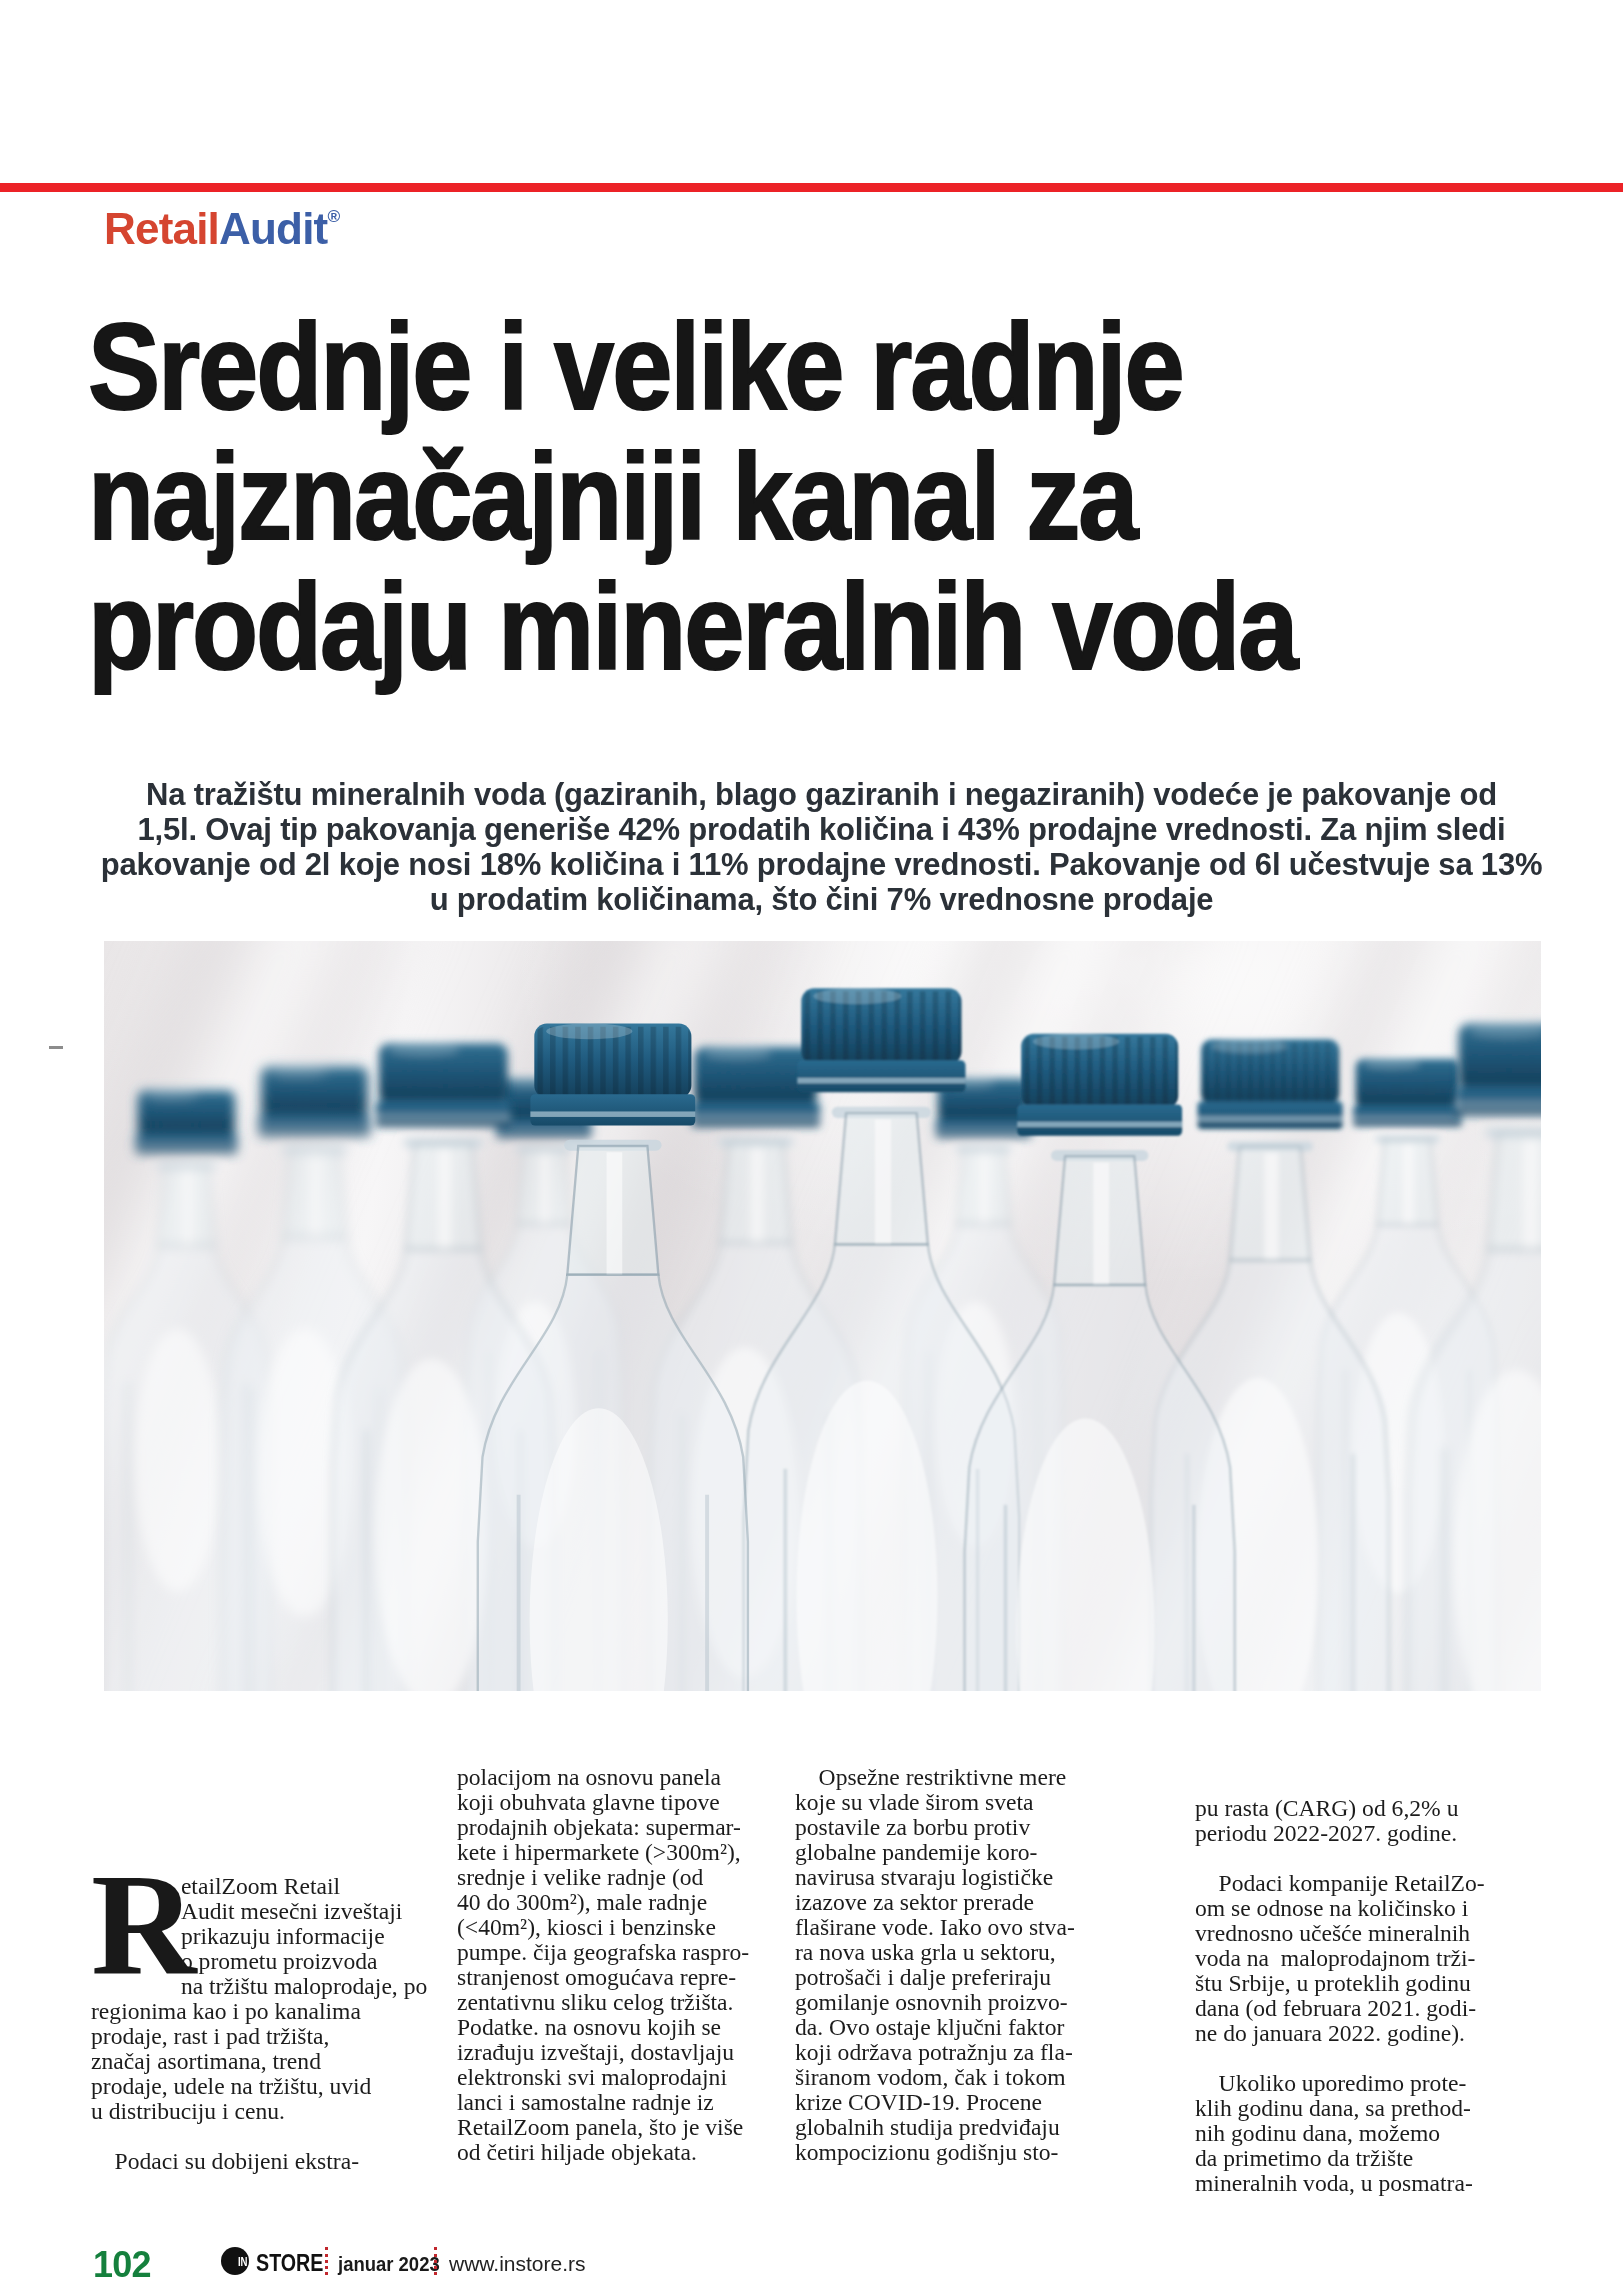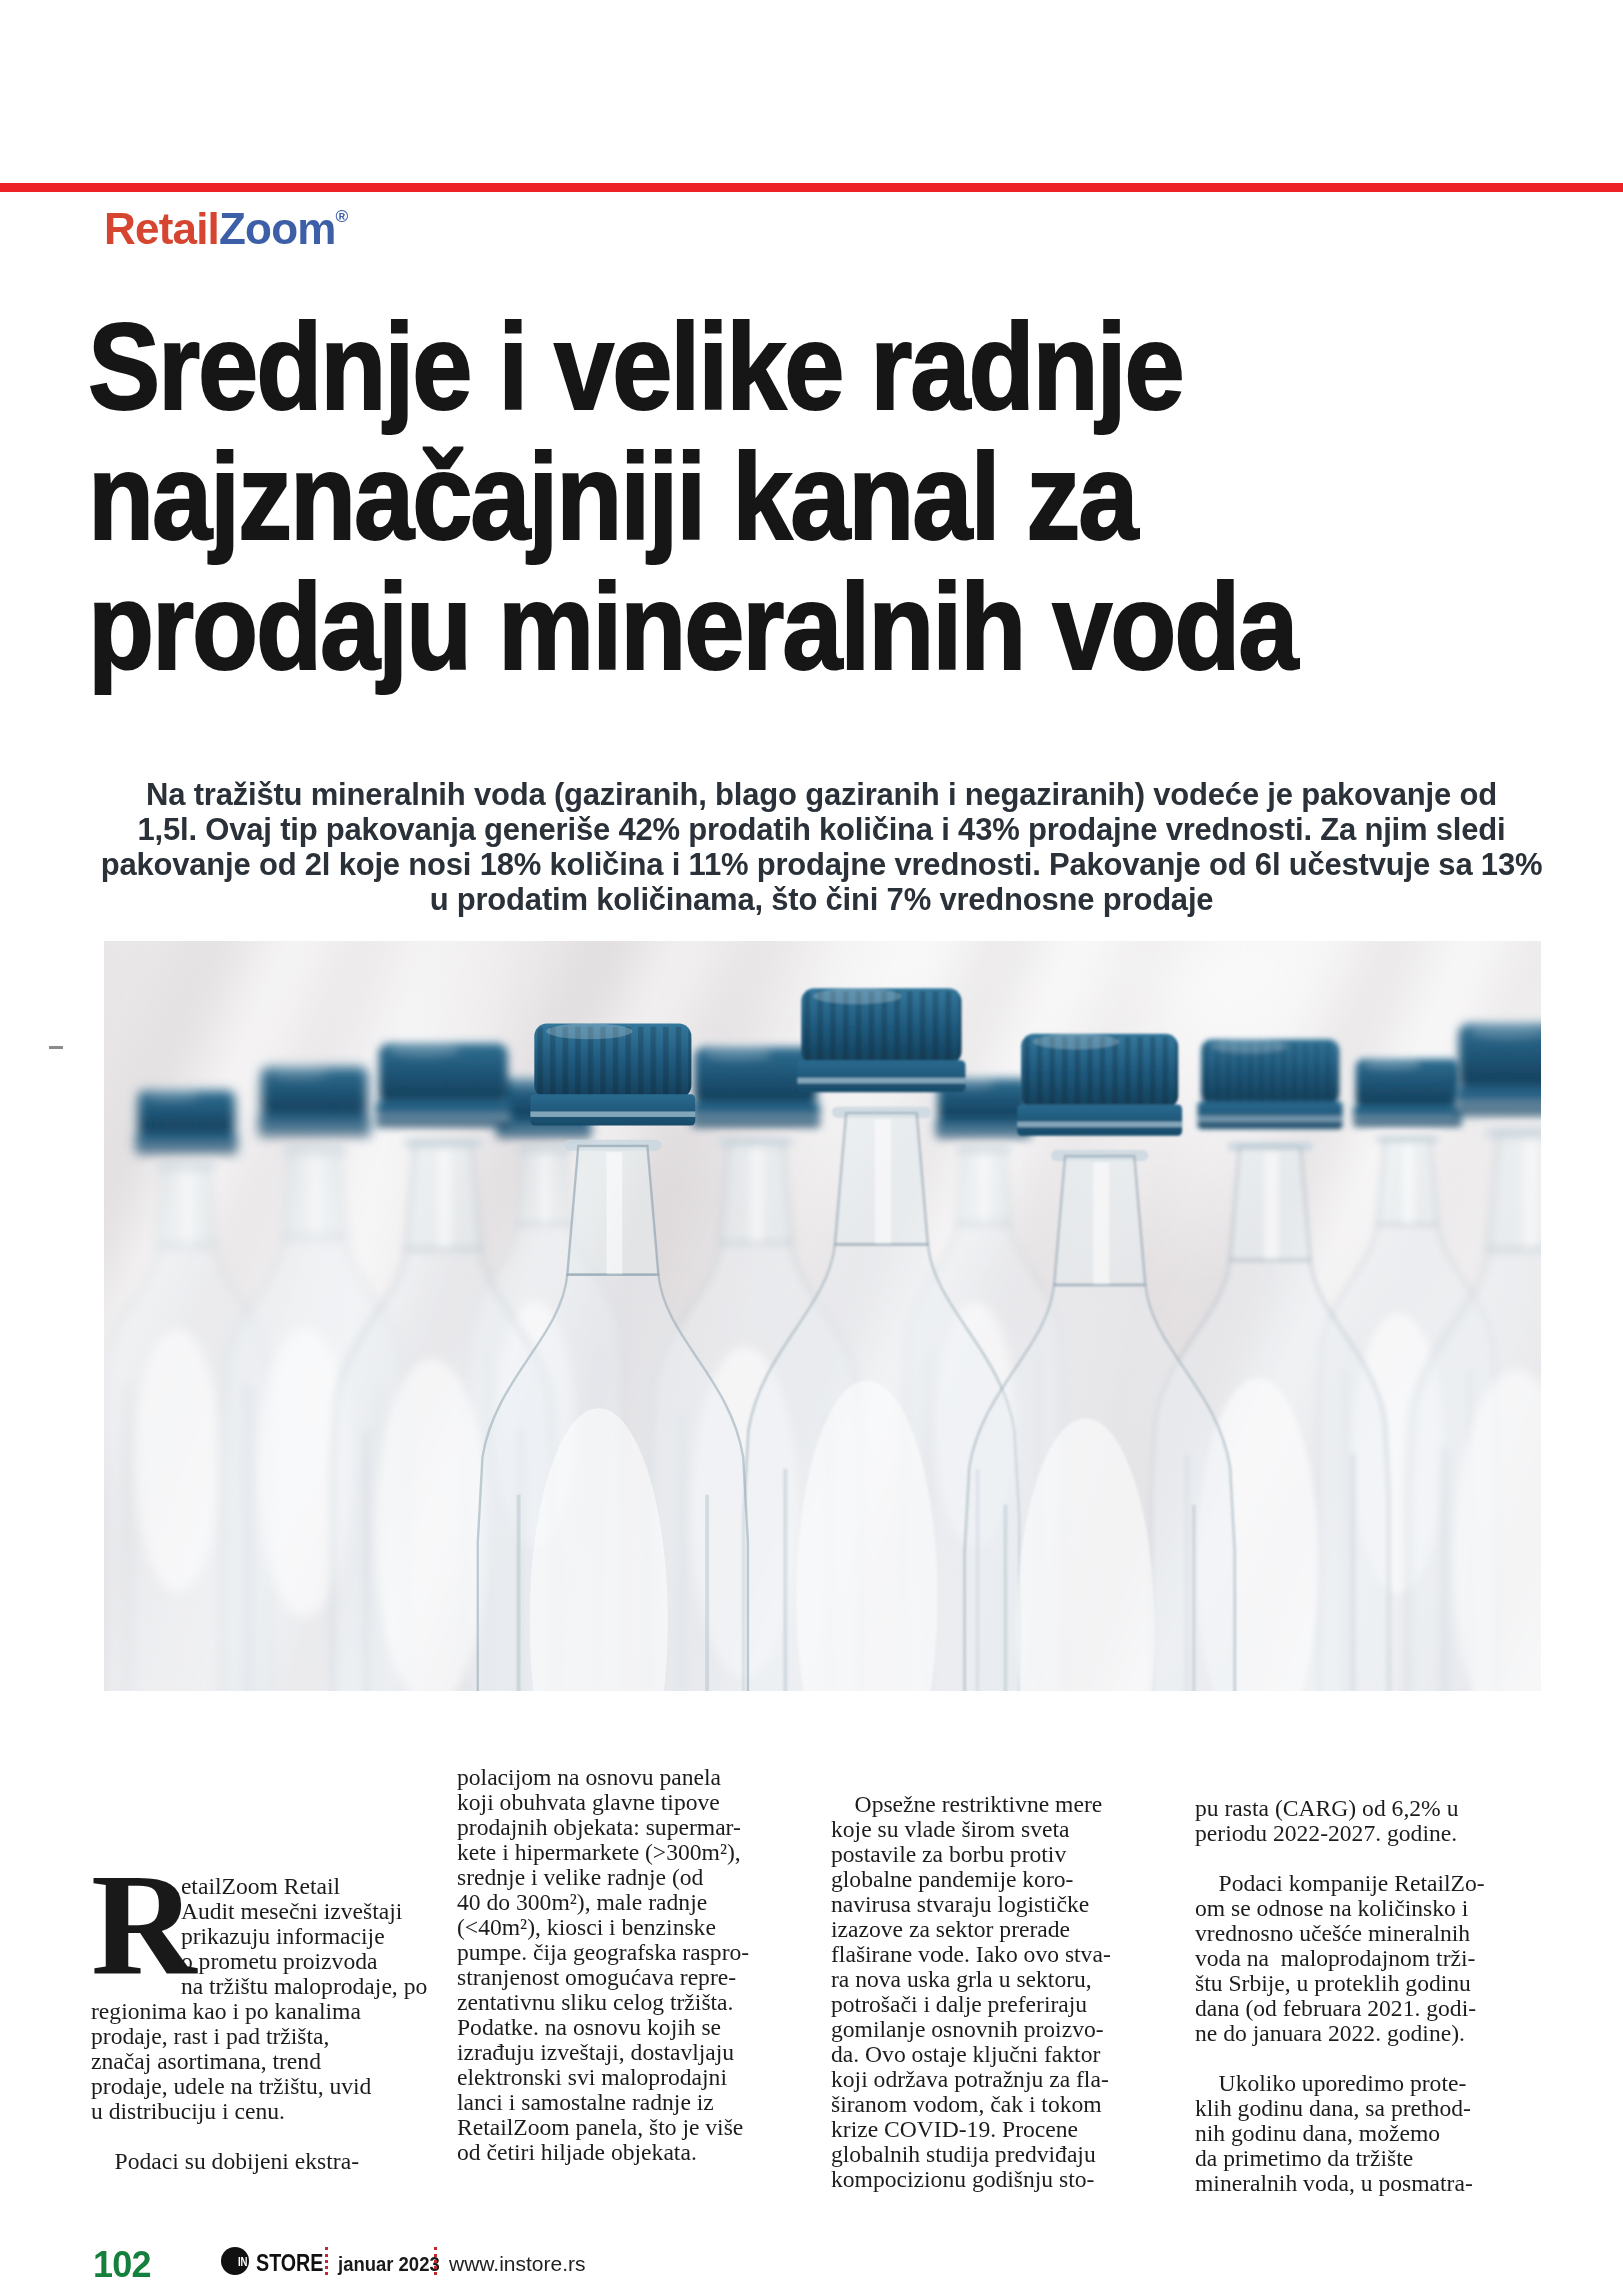--- a/index.html
+++ b/index.html
@@ -45,21 +45,21 @@
   
   .byline{position:absolute;left:75px;top:1765px;width:360px;height:75px;background:#1CA4DF;
         color:#ffffff;font-weight:700;font-size:23px;line-height:27.5px;box-sizing:border-box;
         padding:10.2px 0 0 29px;}
 
   
   .col{position:absolute;top:1765px;width:353px;font-family:"Liberation Serif", serif;
        font-size:23.6px;line-height:25px;color:#1c1c1c;white-space:pre-wrap;}
   .col1{left:91px;top:1874px;}
   .col2{left:457px;}
-  .col3{left:831px;margin-top:27px;}
+  .col3{left:795px;}
   .col4{left:1195px;margin-top:31px;}
   .dropcap{float:left;font-size:146px;line-height:93px;height:99px;width:82px;
        font-weight:700;color:#191919;margin:4.7px 7.9px 0 0;font-family:"Liberation Serif", serif;}
 
   
   .f-num{position:absolute;left:93px;top:2244px;font-size:36px;font-weight:800;
        letter-spacing:-0.8px;color:#15803d;}
   .f-circle{position:absolute;left:221px;top:2247px;width:28px;height:28px;border-radius:50%;
        background:#111;color:#fff;display:flex;align-items:center;justify-content:flex-end;
        font-size:13.4px;font-weight:800;}
@@ -73,21 +73,21 @@
        transform:scaleX(.88);transform-origin:left top;}
   .f-site{position:absolute;left:449px;top:2252px;font-size:21px;font-weight:400;color:#222;}
 </style>
 </head>
 <body>
 
 <div class="page">
 
   <div class="redline"></div>
 
-  <div class="rzlogo"><span class="rz-retail">Retail</span><span class="rz-zoom">Zoom</span><span class="rz-reg">®</span></div>
+  <div class="rzlogo"><span class="rz-retail">Retail</span><span class="rz-zoom">Audit</span><span class="rz-reg">®</span></div>
 
   <div class="headline">
     <div class="hl">Srednje i velike radnje</div>
     <div class="hl">najznačajniji kanal za</div>
     <div class="hl">prodaju mineralnih voda</div>
   </div>
 
   <div class="lead">Na tražištu mineralnih voda (gaziranih, blago gaziranih i negaziranih) vodeće je pakovanje od
 1,5l. Ovaj tip pakovanja generiše 42% prodatih količina i 43% prodajne vrednosti. Za njim sledi
 pakovanje od 2l koje nosi 18% količina i 11% prodajne vrednosti. Pakovanje od 6l učestvuje sa 13%

